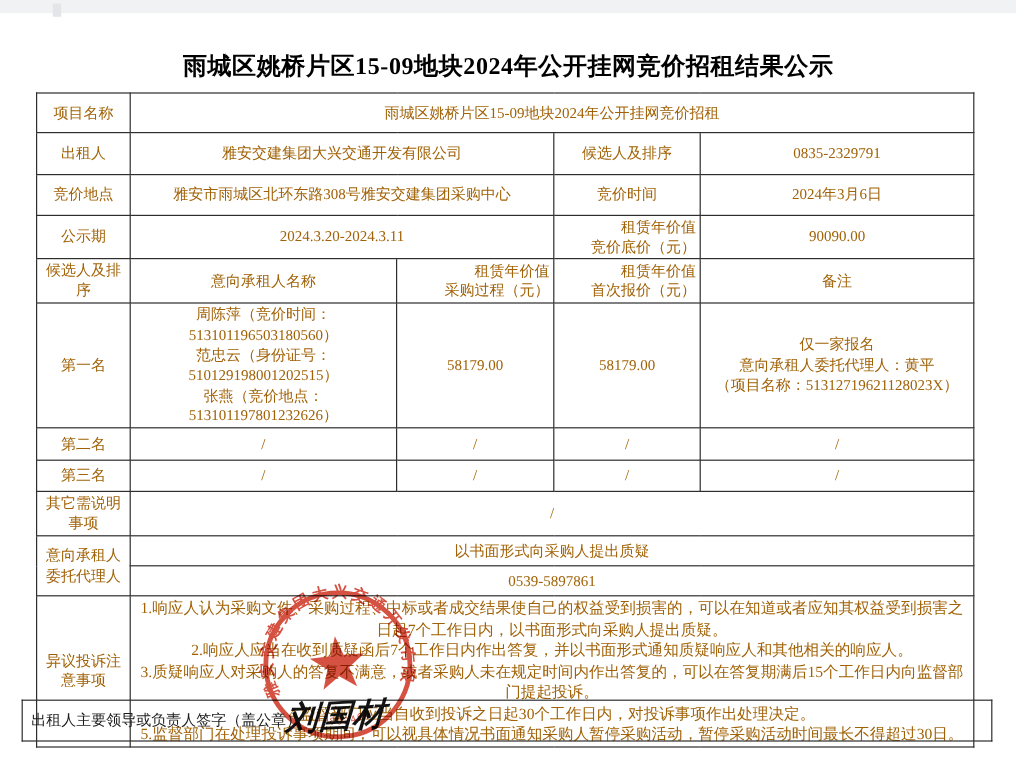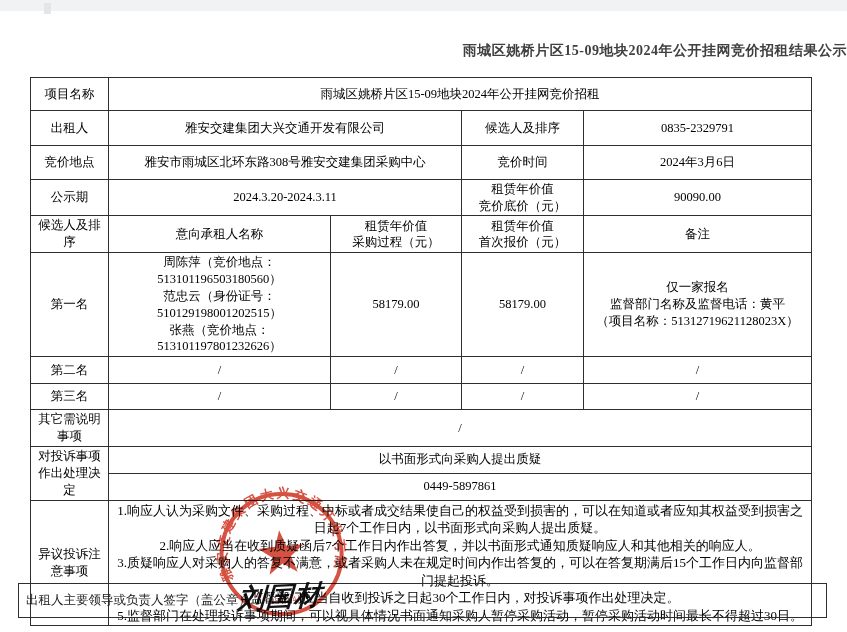--- a/index.html
+++ b/index.html
@@ -4,35 +4,35 @@
 <style>
   html,body{margin:0;padding:0;}
   body{
     width:847px;height:632px;background:#ffffff;overflow:hidden;
     font-family:"Liberation Serif","DejaVu Serif",serif;
     color:#1b1b1b;position:relative;
   }
   .scan-strip{position:absolute;left:0;top:0;width:847px;height:11px;background:#f1f2f4;}
   .scan-mark{position:absolute;left:44px;top:3px;width:7px;height:11px;background:#e3e5e9;}
   .doc-title{
-    position:absolute;left:0;top:42px;width:847px;text-align:right;
-    font-size:14px;font-weight:bold;letter-spacing:0.5px;color:#404040;
+    position:absolute;left:0;top:42px;width:847px;text-align:center;
+    font-size:20px;font-weight:bold;letter-spacing:0.5px;color:#000000;
   }
   table.main{
     position:absolute;left:30px;top:77px;width:781px;
     border-collapse:collapse;table-layout:fixed;
-    font-size:12.5px;color:#000000;
+    font-size:12.5px;color:#a16207;
   }
   table.main td{
     border:1px solid #2e2e2e;text-align:center;vertical-align:middle;
     padding:1px 3px;line-height:1.35;overflow:hidden;
   }
   td.lbl{padding:1px 2px;}
   td.left{text-align:left;padding-left:7px;}
-  .two-line div{line-height:1.3;}
+  .two-line div{line-height:1.3;text-align:right;}
   td.obj{
     text-align:left;vertical-align:middle;padding:6px 5px 6px 8px;
     font-size:13px;line-height:1.62;letter-spacing:0;
   }
   table.footer{
     position:absolute;left:18px;top:583px;width:809px;height:35px;
     border-collapse:collapse;font-size:12.5px;
   }
   table.footer td{
     border:1px solid #2e2e2e;text-align:left;vertical-align:middle;padding-left:7px;
@@ -99,29 +99,29 @@
     </td>
     <td class="two-line">
       <div>租赁年价值</div>
       <div>首次报价（元）</div>
     </td>
     <td>备注</td>
   </tr>
   <tr style="height:57px">
     <td class="lbl">第一名</td>
     <td>
-      <div>周陈萍（竞价地点：513101196503180560）</div>
+      <div>周陈萍（竞价时间：513101196503180560）</div>
       <div>范忠云（身份证号：510129198001202515）</div>
       <div>张燕（竞价地点：513101197801232626）</div>
     </td>
     <td>58179.00</td>
     <td>58179.00</td>
     <td>
       <div>仅一家报名</div>
-      <div>监督部门名称及监督电话：黄平</div>
+      <div>意向承租人委托代理人：黄平</div>
       <div>（项目名称：51312719621128023X）</div>
     </td>
   </tr>
   <tr style="height:27px">
     <td class="lbl">第二名</td>
     <td>/</td>
     <td>/</td>
     <td>/</td>
     <td>/</td>
   </tr>
@@ -130,25 +130,25 @@
     <td>/</td>
     <td>/</td>
     <td>/</td>
     <td>/</td>
   </tr>
   <tr style="height:34px">
     <td class="lbl">其它需说明事项</td>
     <td colspan="4">/</td>
   </tr>
   <tr style="height:25px">
-    <td class="lbl" rowspan="2">对投诉事项作出处理决定</td>
+    <td class="lbl" rowspan="2">意向承租人委托代理人</td>
     <td colspan="4">以书面形式向采购人提出质疑</td>
   </tr>
   <tr style="height:25px">
-    <td colspan="4">0449-5897861</td>
+    <td colspan="4">0539-5897861</td>
   </tr>
   <tr style="height:124px">
     <td class="lbl">异议投诉注意事项</td>
     <td colspan="4" class="obj">
       <div>1.响应人认为采购文件、采购过程、中标或者成交结果使自己的权益受到损害的，可以在知道或者应知其权益受到损害之日起7个工作日内，以书面形式向采购人提出质疑。</div>
       <div>2.响应人应当在收到质疑函后7个工作日内作出答复，并以书面形式通知质疑响应人和其他相关的响应人。</div>
       <div>3.质疑响应人对采购人的答复不满意，或者采购人未在规定时间内作出答复的，可以在答复期满后15个工作日内向监督部门提起投诉。</div>
       <div>4.监督部门应当自收到投诉之日起30个工作日内，对投诉事项作出处理决定。</div>
       <div>5.监督部门在处理投诉事项期间，可以视具体情况书面通知采购人暂停采购活动，暂停采购活动时间最长不得超过30日。</div>
     </td>

